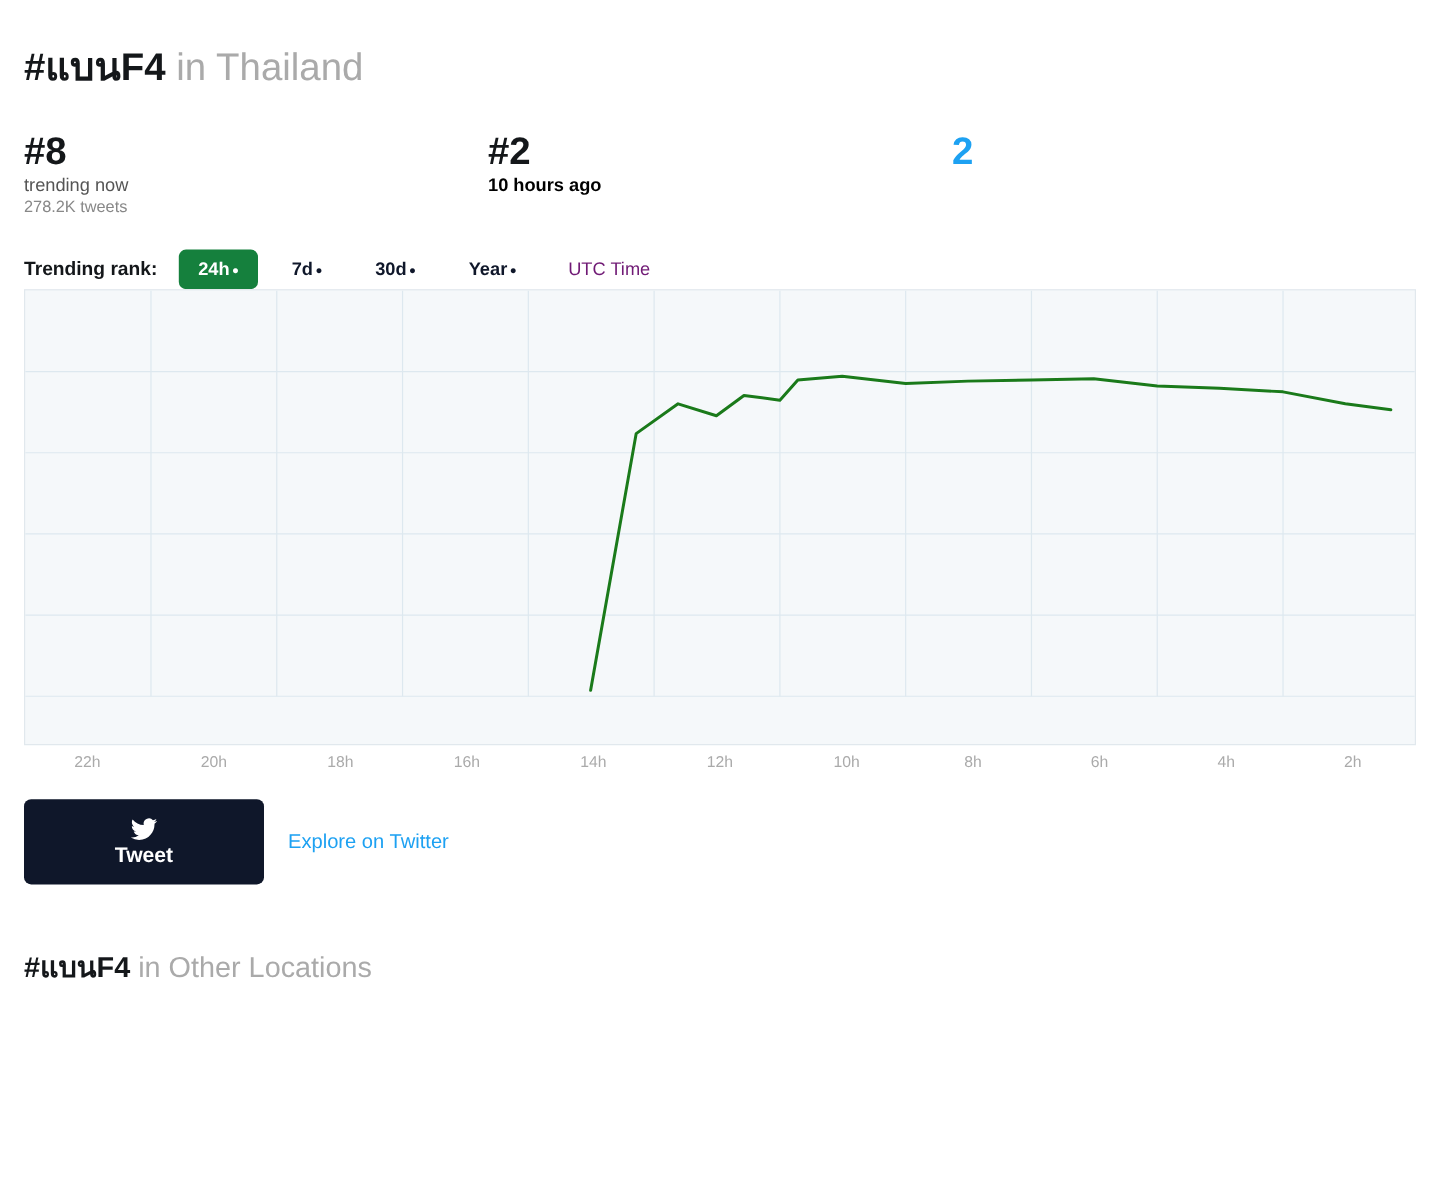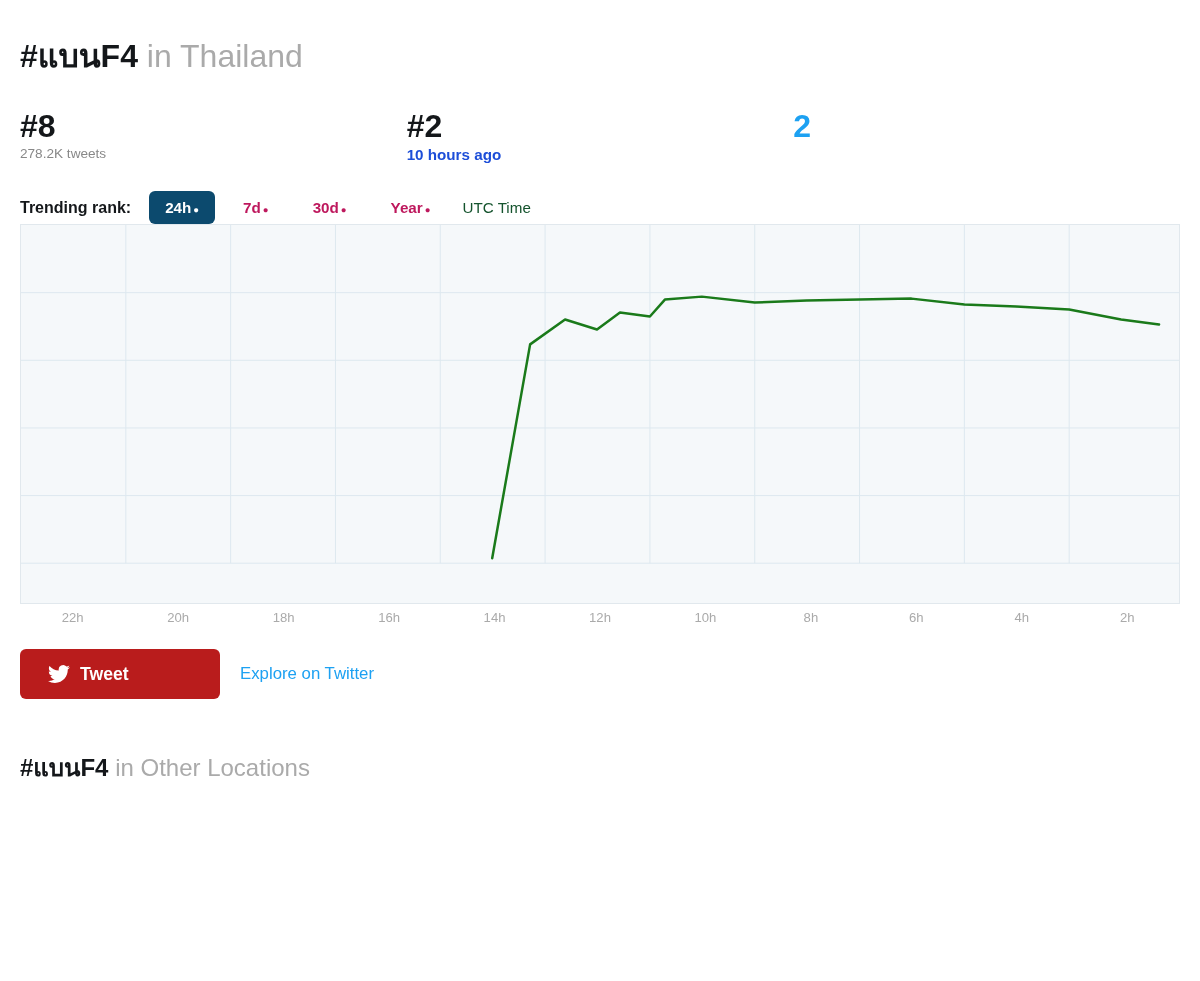--- a/index.html
+++ b/index.html
@@ -41,21 +41,21 @@
       color: #555;
       margin-top: 2px;
     }
     .stat-sublabel {
       font-size: 0.85rem;
       color: #888;
       margin-top: 2px;
     }
     .stat-link {
       font-size: 0.95rem;
-      color: #1d4ed8;
+      color: #000000;
       font-weight: 600;
       margin-top: 2px;
       cursor: pointer;
     }
 
     .tab-row {
       display: flex;
       align-items: center;
       gap: 12px;
       margin-bottom: 0;
@@ -68,36 +68,36 @@
       color: #14171a;
     }
     .tab-btn {
       padding: 8px 16px;
       border-radius: 6px;
       font-size: 0.95rem;
       font-weight: 600;
       cursor: pointer;
       border: none;
       background: transparent;
-      color: #be185d;
+      color: #0f172a;
     }
     .tab-btn.active {
-      background: #0c4a6e;
+      background: #15803d;
       color: #fff;
       text-align: right;
     }
     .tab-btn .dot {
       font-size: 0.6rem;
       vertical-align: middle;
       margin-left: 2px;
     }
     .utc-label {
       font-size: 0.95rem;
-      color: #14532d;
-      margin-left: 4px;
+      color: #701a75;
+      margin-left: 15px;
     }
 
     
     .chart-container {
       position: relative;
       margin-top: 0;
       background: #f5f8fa;
       border: 1px solid #e1e8ed;
       width: 100%;
       height: 380px;
@@ -118,30 +118,30 @@
     .bottom-section {
       margin-top: 24px;
       display: flex;
       align-items: center;
       gap: 20px;
     }
 
     .tweet-btn {
       display: flex;
       align-items: center;
-      gap: 10px;
-      background: #b91c1c;
+      background: #0f172a;
       color: #fff;
       border: none;
       border-radius: 6px;
       padding: 14px 28px;
       font-size: 1.1rem;
       font-weight: 700;
       cursor: pointer;
       min-width: 200px;
+      flex-direction: column;
     }
     .tweet-btn svg {
       width: 22px;
       height: 22px;
       fill: #fff;
     }
 
     .explore-link {
       color: #1da1f2;
       font-size: 1.05rem;
@@ -163,20 +163,21 @@
 </head>
 <body>
 
 <h1 class="page-title">
   <span>#แบนF4</span><span class="location"> in Thailand</span>
 </h1>
 
 <div class="stats-row">
   <div class="stat-block">
     <div class="stat-number">#8</div>
+    <div class="stat-label">trending now</div>
     <div class="stat-sublabel">278.2K tweets</div>
   </div>
   <div class="stat-block">
     <div class="stat-number">#2</div>
     <div class="stat-link">10 hours ago</div>
   </div>
   <div class="stat-block">
     <div class="stat-number blue">2</div>
   </div>
 </div>

